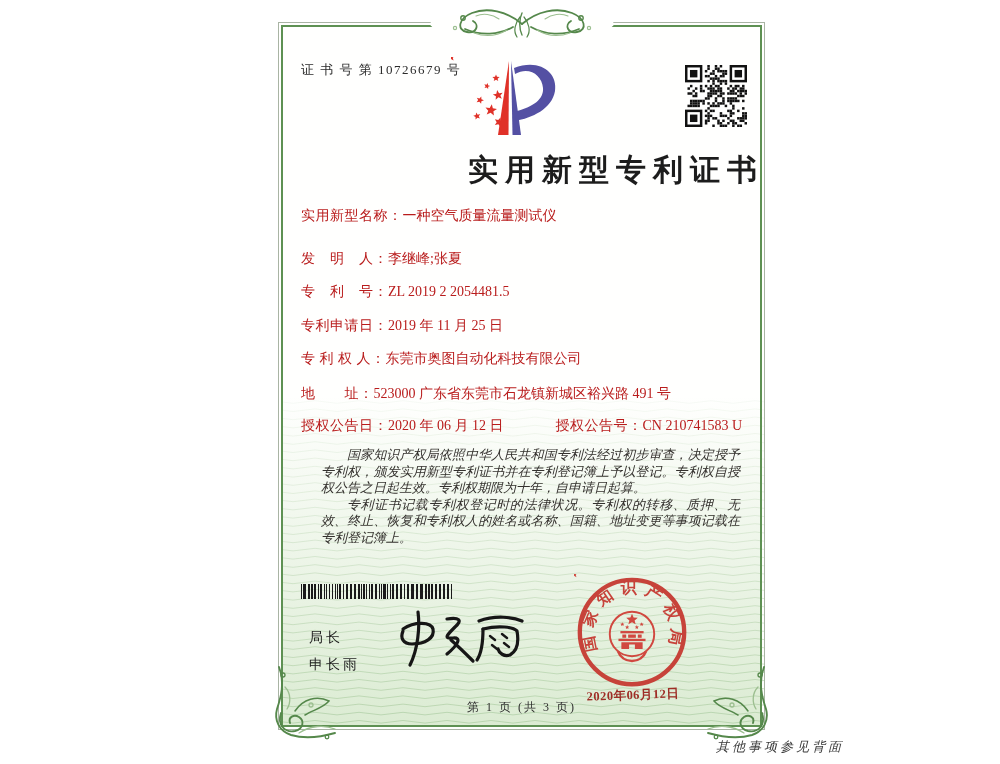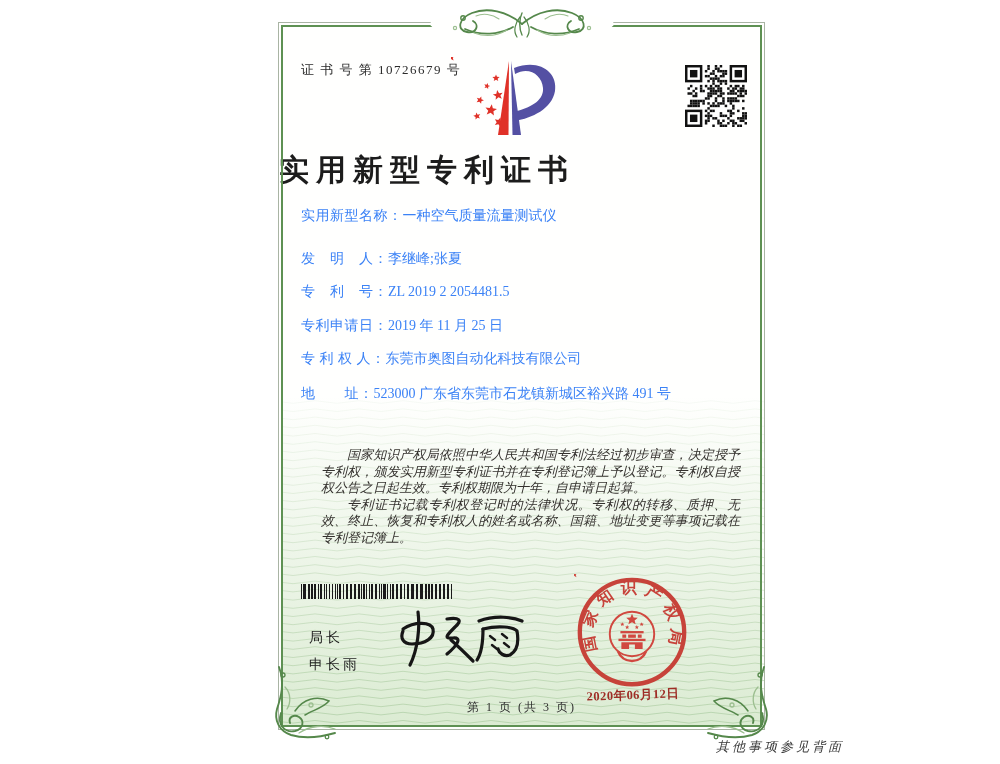--- a/index.html
+++ b/index.html
@@ -25,24 +25,24 @@
   
   .orn { position:absolute; z-index:3; }
   .orn-top { left:50%; top:-20px; transform:translateX(-50%); }
   .orn-bl  { left:-10px; bottom:-16px; }
   .orn-br  { right:-10px; bottom:-16px; transform:scaleX(-1); }
   
   .cert-no { position:absolute; left:22px; top:38px; font-size:13px; letter-spacing:1.5px; color:#2b2b2b; }
   .logo { position:absolute; left:172px; top:34px; }
   .qr { position:absolute; left:406px; top:42px; }
   .title {
-    position:absolute; left:0; right:0; top:127px; text-align:left;
+    position:absolute; left:0; right:0; top:127px; text-align:right;
     font-size:30px; font-weight:600; letter-spacing:7px; color:#1c1c1c;
   }
-  .row { position:absolute; left:22px; right:26px; font-size:14px; color:#3b82f6; white-space:nowrap; }
+  .row { position:absolute; left:22px; right:26px; font-size:14px; color:#b91c1c; white-space:nowrap; }
   .row .lbl { letter-spacing:0.5px; }
   .r0{top:184px} .r1{top:227px} .r2{top:260px} .r3{top:294px} .r4{top:327px} .r5{top:362px} .r6{top:394px}
   .row .pair2 { margin-left:52px; }
   .paras {
     position:absolute; left:22px; right:24px; top:424px;
     font-size:13px; line-height:16.5px; color:#33302d; font-style:italic;
     text-align:justify;
   }
   .paras p { text-indent:2em;margin-left:20px; }
   .barcode { position:absolute; left:22px; top:561px; }
@@ -338,20 +338,21 @@
         </svg>
 
       <div class="title">实用新型专利证书</div>
 
       <div class="row r0"><span class="lbl">实用新型名称：</span><span>一种空气质量流量测试仪</span></div>
       <div class="row r1"><span class="lbl">发　明　人：</span><span>李继峰;张夏</span></div>
       <div class="row r2"><span class="lbl">专　利　号：</span><span>ZL 2019 2 2054481.5</span></div>
       <div class="row r3"><span class="lbl">专利申请日：</span><span>2019 年 11 月 25 日</span></div>
       <div class="row r4"><span class="lbl">专 利 权 人：</span><span>东莞市奥图自动化科技有限公司</span></div>
       <div class="row r5"><span class="lbl">地　　址：</span><span>523000 广东省东莞市石龙镇新城区裕兴路 491 号</span></div>
+      <div class="row r6"><span class="lbl">授权公告日：</span><span>2020 年 06 月 12 日</span><span class="pair2 lbl">授权公告号：</span><span>CN 210741583 U</span></div>
 
       <div class="paras">
         <p>国家知识产权局依照中华人民共和国专利法经过初步审查，决定授予专利权，颁发实用新型专利证书并在专利登记簿上予以登记。专利权自授权公告之日起生效。专利权期限为十年，自申请日起算。</p>
         <p>专利证书记载专利权登记时的法律状况。专利权的转移、质押、无效、终止、恢复和专利权人的姓名或名称、国籍、地址变更等事项记载在专利登记簿上。</p>
       </div>
 
       <svg class="barcode" id="barcode" width="156" height="15">
           <rect x="0" y="0" width="1" height="15" fill="#1a1a1a"></rect>
           <rect x="2" y="0" width="3" height="15" fill="#1a1a1a"></rect>
           <rect x="7" y="0" width="2" height="15" fill="#1a1a1a"></rect>

